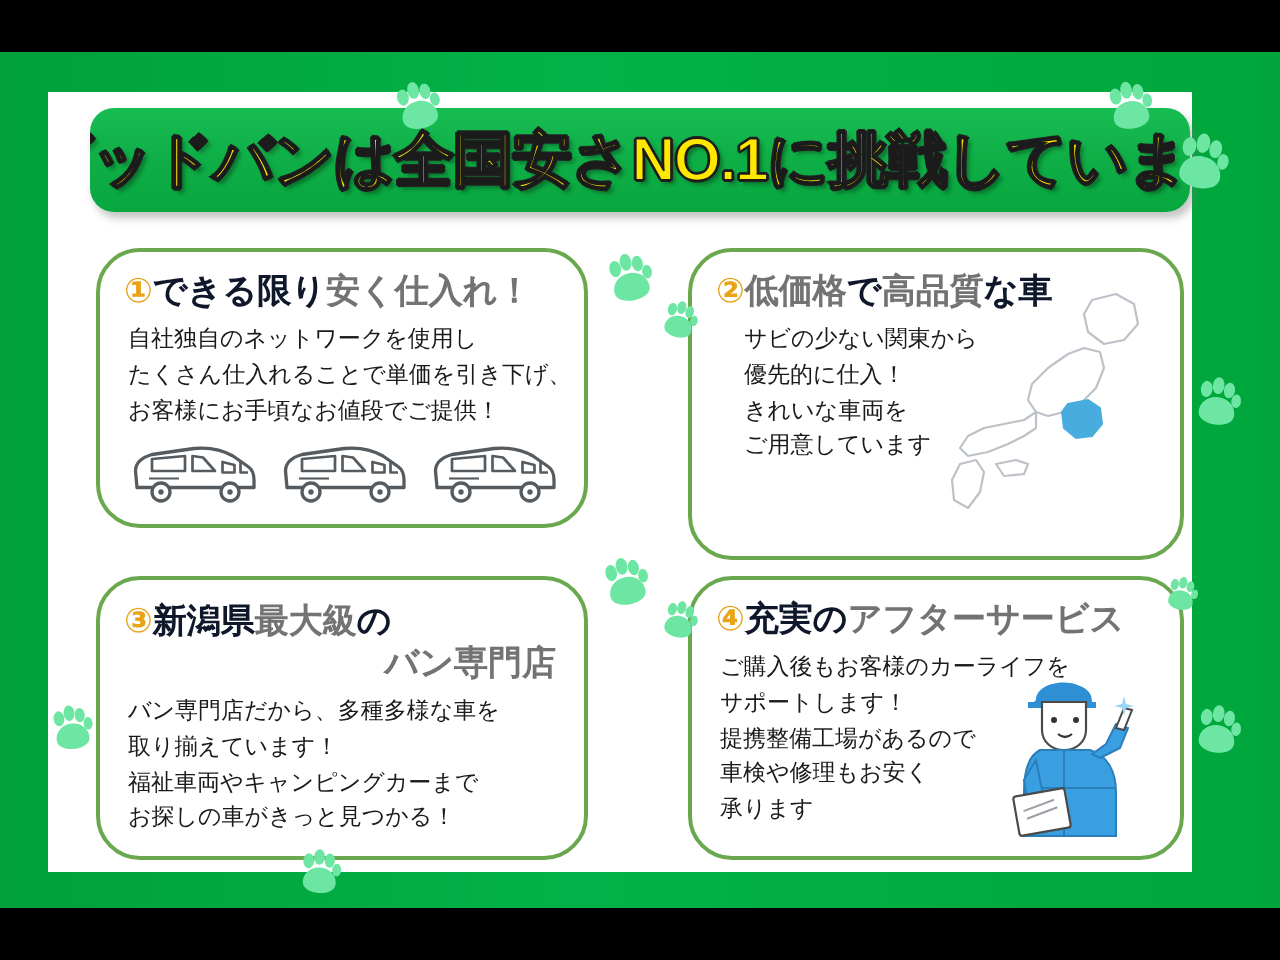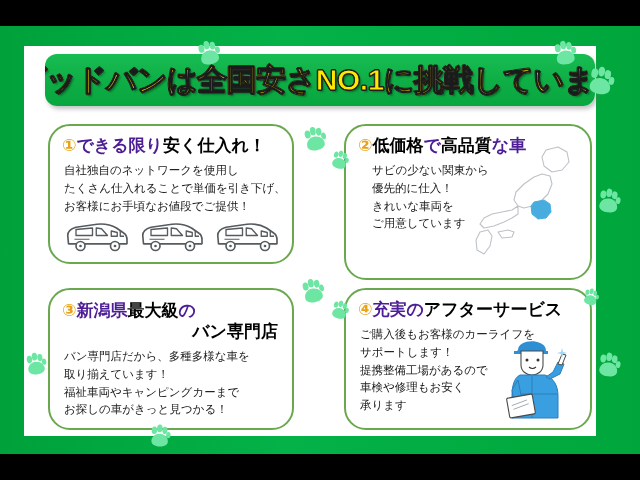--- a/index.html
+++ b/index.html
@@ -91,22 +91,22 @@
     left: 12px;
     top: 10px;
     right: 6px;
     font-size: 17px;
     font-weight: bold;
     white-space: nowrap;
     line-height: 1.15;
   }
   #box-3 .box-heading { line-height: 1.25; }
   .hd-num   { color: #e8a317; font-weight: bold; }
-  .hd-black { color: #4c1d95; }
-  .hd-red   { color: #000000; }
+  .hd-black { color: #0f172a; }
+  .hd-red   { color: #737373; }
 
   .heading-line2 {
     display: block;
     text-align: right;
     padding-right: 8px;
   }
 
   .box-body {
     position: absolute;
     left: 14px;

